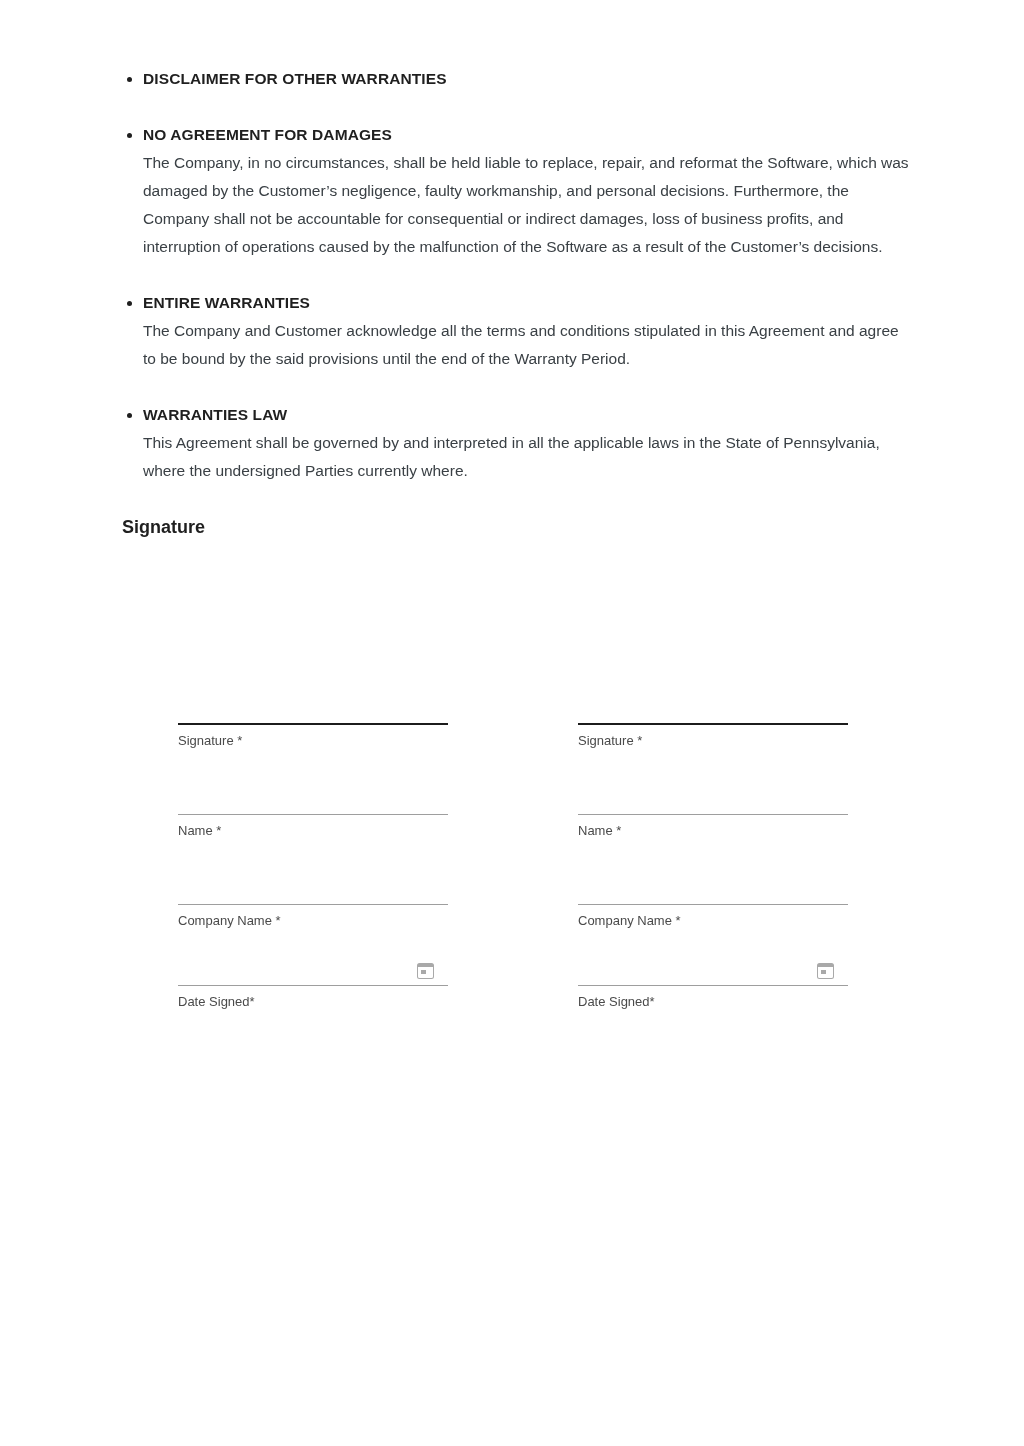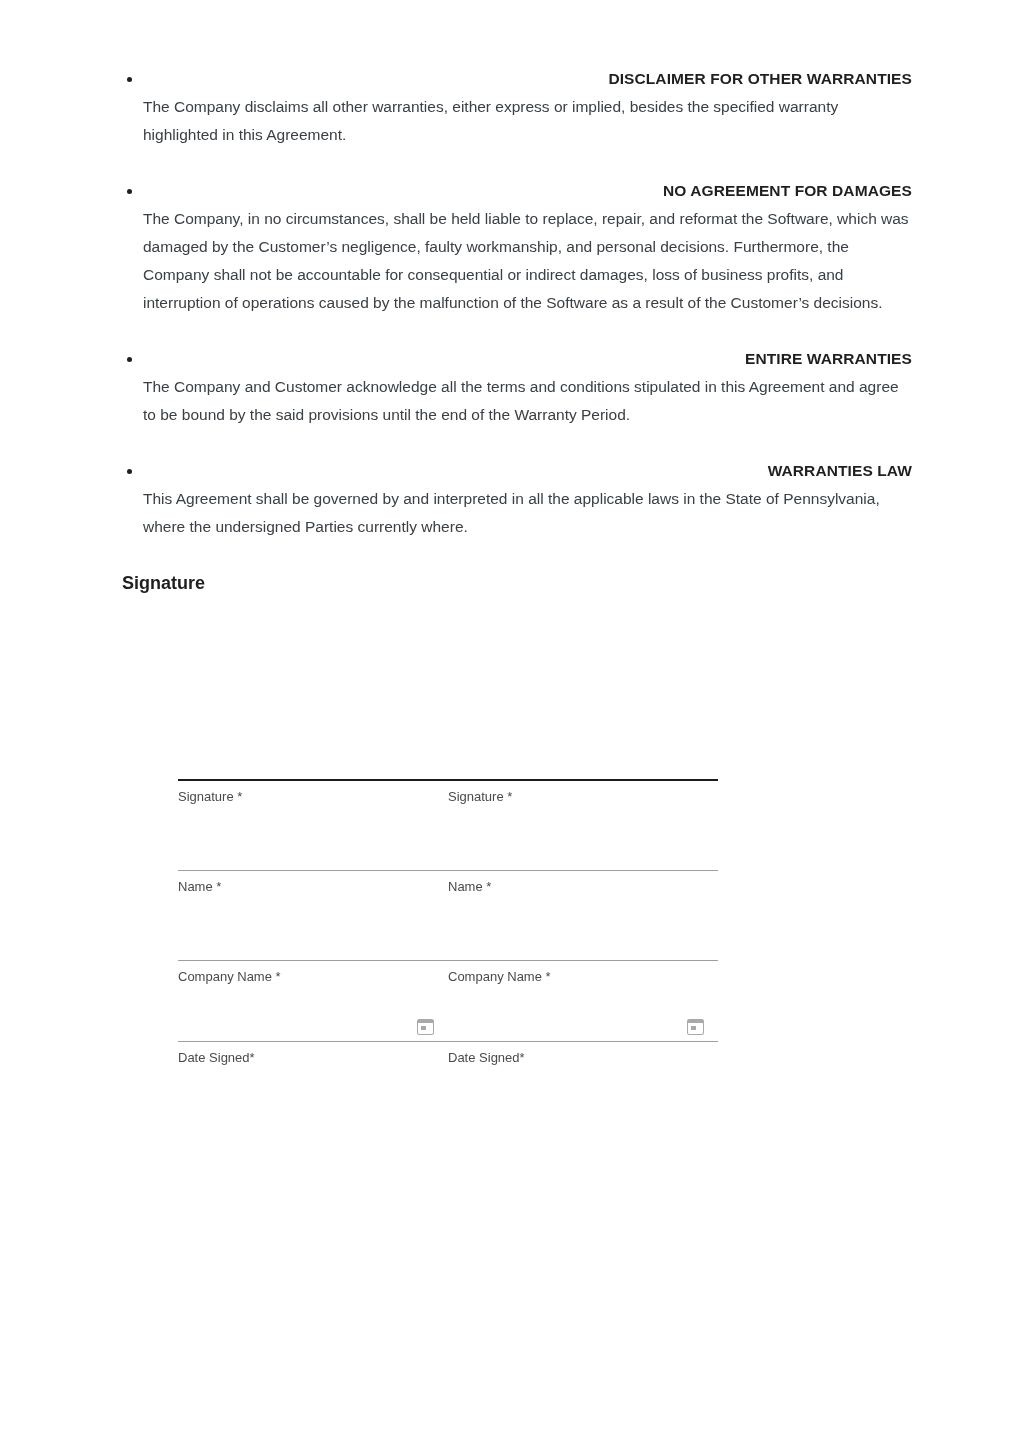--- a/index.html
+++ b/index.html
@@ -24,40 +24,40 @@
   ul.sections li {
     margin-bottom: 28px;
     color: var(--heading-text, #1f1f1f);
   }
   .sec-title {
     font-weight: bold;
     font-size: 15.5px;
     line-height: 28px;
     color: var(--heading-text, #1f1f1f);
     letter-spacing: 0.1px;
-    text-align: right;
   }
   .sec-body {
     font-weight: normal;
     font-size: 15.5px;
     line-height: 28px;
     color: var(--body-text, #3a4045);
     max-width: 766px;
   }
 
   .sig-heading {
     font-size: 18px;
     line-height: 28px;
     font-weight: bold;
     color: var(--heading-text, #1f1f1f);
     margin: 10px;
   }
 
   .sig-grid {
     display: flex;
+    gap: 130px;
     margin-left: 66px;
   }
   .sig-col { width: 270px; }
 
   .field { width: 270px; }
   .input-area {
     position: relative;
     height: 66px;
     border-bottom: 1px solid var(--field-line, #9e9e9e);
     cursor: text;
@@ -99,21 +99,20 @@
 </style>
 </head>
 <body>
 
 <div class="page">
   <div class="content">
 
     <ul class="sections">
       <li>
         <div class="sec-title">DISCLAIMER FOR OTHER WARRANTIES</div>
-        <div class="sec-body">The Company disclaims all other warranties, either express or implied, besides the specified warranty highlighted in this Agreement.</div>
       </li>
       <li>
         <div class="sec-title">NO AGREEMENT FOR DAMAGES</div>
         <div class="sec-body">The Company, in no circumstances, shall be held liable to replace, repair, and reformat the Software, which was damaged by the Customer’s negligence, faulty workmanship, and personal decisions. Furthermore, the Company shall not be accountable for consequential or indirect damages, loss of business profits, and interruption of operations caused by the malfunction of the Software as a result of the Customer’s decisions.</div>
       </li>
       <li>
         <div class="sec-title">ENTIRE WARRANTIES</div>
         <div class="sec-body">The Company and Customer acknowledge all the terms and conditions stipulated in this Agreement and agree to be bound by the said provisions until the end of the Warranty Period.</div>
       </li>
       <li>

